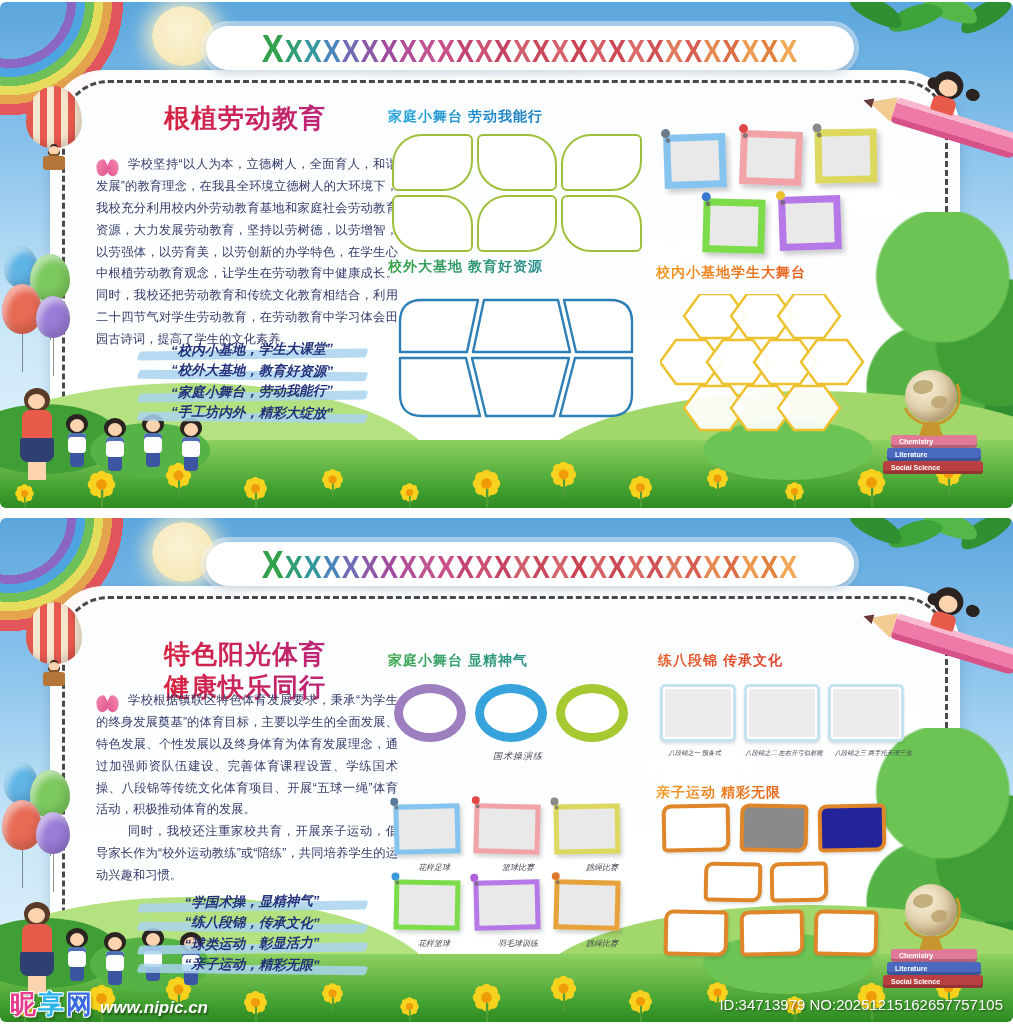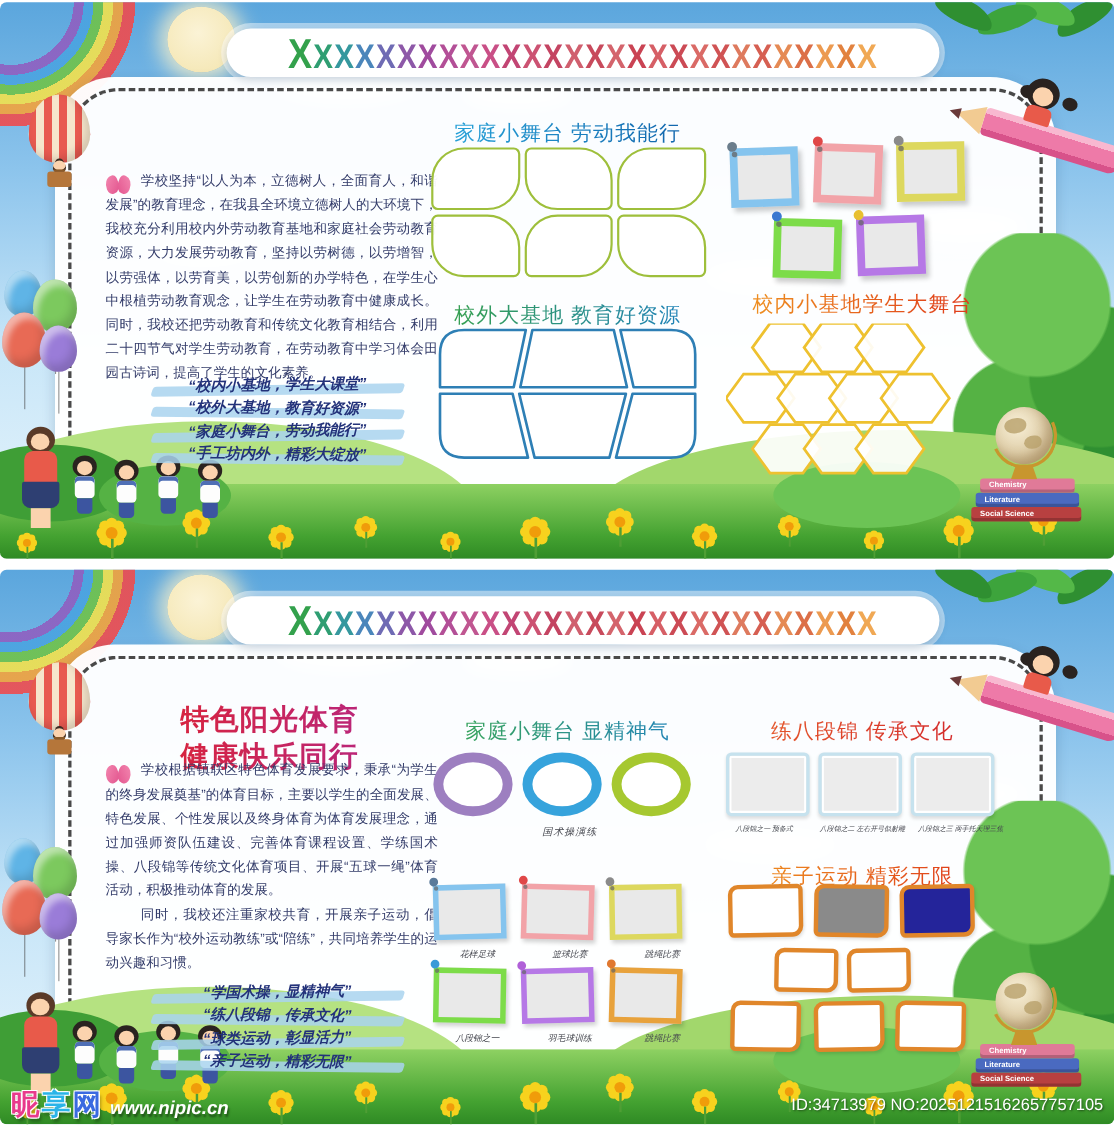--- a/index.html
+++ b/index.html
@@ -58,25 +58,25 @@
   .quotes { position:absolute; left:116px; width:272px; z-index:7; }
   .panel1 .quotes { top:336px; }
   .panel2 .quotes { top:372px; }
   .quote { position:relative; margin:2px 0; font-size:13.5px; font-weight:bold; font-style:italic;
            color:#23327a; text-align:center; line-height:19px; }
   .quote::before { content:""; position:absolute; left:8%; right:8%; top:52%; height:9px; background:#a9d3ee;
                    z-index:-1; transform:skewX(-18deg); border-radius:3px; opacity:.85; }
   .quote:nth-child(odd){ transform:rotate(-.8deg);} .quote:nth-child(even){ transform:rotate(.6deg);}
 
   
-  .sh { position:absolute; font-weight:normal; font-size:19px; letter-spacing:1px; text-align:center; z-index:6;
+  .sh { position:absolute; font-weight:bold; font-size:14px; letter-spacing:1px; z-index:6;
         -webkit-background-clip:text; background-clip:text; color:transparent; }
   .sh-family    { left:388px; top:106px; width:256px; background-image:linear-gradient(90deg,#28a7dc,#0f5fa8); }
   .sh-handcraft { left:658px; top:106px; width:252px; background-image:linear-gradient(90deg,#e8432c,#d01f2a); }
-  .sh-offcampus { left:388px; top:272px; width:256px; background-image:linear-gradient(90deg,#38a344,#1d7fc4); }
+  .sh-offcampus { left:388px; top:256px; width:256px; background-image:linear-gradient(90deg,#38a344,#1d7fc4); }
   .sh-oncampus  { left:656px; top:262px; width:256px; background-image:linear-gradient(90deg,#f09a20,#dd2e1a); }
   .sh-guoshu    { left:388px; top:134px; width:256px; background-image:linear-gradient(90deg,#3aa84c,#1d7fc4); }
   .sh-baduanjin { left:658px; top:134px; width:252px; background-image:linear-gradient(90deg,#e8622c,#d01f2a); }
   .sh-ball      { left:388px; top:266px; width:256px; background-image:linear-gradient(90deg,#f09a20,#1d7fc4); }
   .sh-parent    { left:656px; top:266px; width:256px; background-image:linear-gradient(90deg,#f09a20,#dd2e1a); }
 
   
   .family-frames { position:absolute; left:392px; top:132px; width:250px; z-index:6;
                    display:grid; grid-template-columns:repeat(3,1fr); grid-auto-rows:57px; gap:4px; }
   .ff { border:2.5px solid #9ebf3b; background:rgba(255,255,255,.95); }
@@ -239,20 +239,21 @@
 <div class="canvas">
 
   <div class="panel panel1">
     <div class="board"></div>
     <div class="dashed-frame"></div>
     <div class="banner">
       <div class="x-banner"><span style="color: rgb(51, 161, 76);">X</span><span style="color: rgb(47, 158, 114);">X</span><span style="color: rgb(53, 152, 158);">X</span><span style="color: rgb(75, 134, 187);">X</span><span style="color: rgb(111, 107, 180);">X</span><span style="color: rgb(141, 88, 168);">X</span><span style="color: rgb(160, 75, 158);">X</span><span style="color: rgb(179, 79, 151);">X</span><span style="color: rgb(192, 86, 145);">X</span><span style="color: rgb(201, 79, 134);">X</span><span style="color: rgb(194, 69, 116);">X</span><span style="color: rgb(204, 82, 114);">X</span><span style="color: rgb(196, 68, 98);">X</span><span style="color: rgb(208, 95, 110);">X</span><span style="color: rgb(200, 74, 92);">X</span><span style="color: rgb(212, 100, 108);">X</span><span style="color: rgb(202, 67, 83);">X</span><span style="color: rgb(214, 95, 102);">X</span><span style="color: rgb(204, 74, 85);">X</span><span style="color: rgb(218, 106, 102);">X</span><span style="color: rgb(208, 83, 84);">X</span><span style="color: rgb(222, 122, 94);">X</span><span style="color: rgb(214, 95, 82);">X</span><span style="color: rgb(229, 138, 84);">X</span><span style="color: rgb(220, 111, 72);">X</span><span style="color: rgb(236, 154, 80);">X</span><span style="color: rgb(226, 130, 63);">X</span><span style="color: rgb(240, 168, 84);">X</span></div>
     </div>
 
     <div class="panel-title">
+      <div>根植劳动教育</div>
     </div>
     <div class="butterfly"></div>
     <div class="para-block">
       <p>学校坚持“以人为本，立德树人，全面育人，和谐发展”的教育理念，在我县全环境立德树人的大环境下，我校充分利用校内外劳动教育基地和家庭社会劳动教育资源，大力发展劳动教育，坚持以劳树德，以劳增智，以劳强体，以劳育美，以劳创新的办学特色，在学生心中根植劳动教育观念，让学生在劳动教育中健康成长。同时，我校还把劳动教育和传统文化教育相结合，利用二十四节气对学生劳动教育，在劳动教育中学习体会田园古诗词，提高了学生的文化素养。</p>
     </div>
     <div class="quotes">
       <div class="quote">“校内小基地，学生大课堂”</div>
       <div class="quote">“校外大基地，教育好资源”</div>
       <div class="quote">“家庭小舞台，劳动我能行”</div>
       <div class="quote">“手工坊内外，精彩大绽放”</div>
@@ -448,21 +449,21 @@
       <span>花样足球</span>
       <span>篮球比赛</span>
       <span>跳绳比赛</span>
     </div>
     <div class="bp-row r2">
       <div class="bp bp4"></div>
       <div class="bp bp5"></div>
       <div class="bp bp6"></div>
     </div>
     <div class="cap-line cap-ball r2">
-      <span>八段锦之一</span>
+      <span>花样篮球</span>
       <span>羽毛球训练</span>
       <span>跳绳比赛</span>
     </div>
 
     <div class="sh sh-parent">亲子运动 精彩无限</div>
     <div class="pf pf1"></div>
     <div class="pf pf2 pf-gray"></div>
     <div class="pf pf3 pf-navy"></div>
     <div class="pf pf4"></div>
     <div class="pf pf5"></div>

